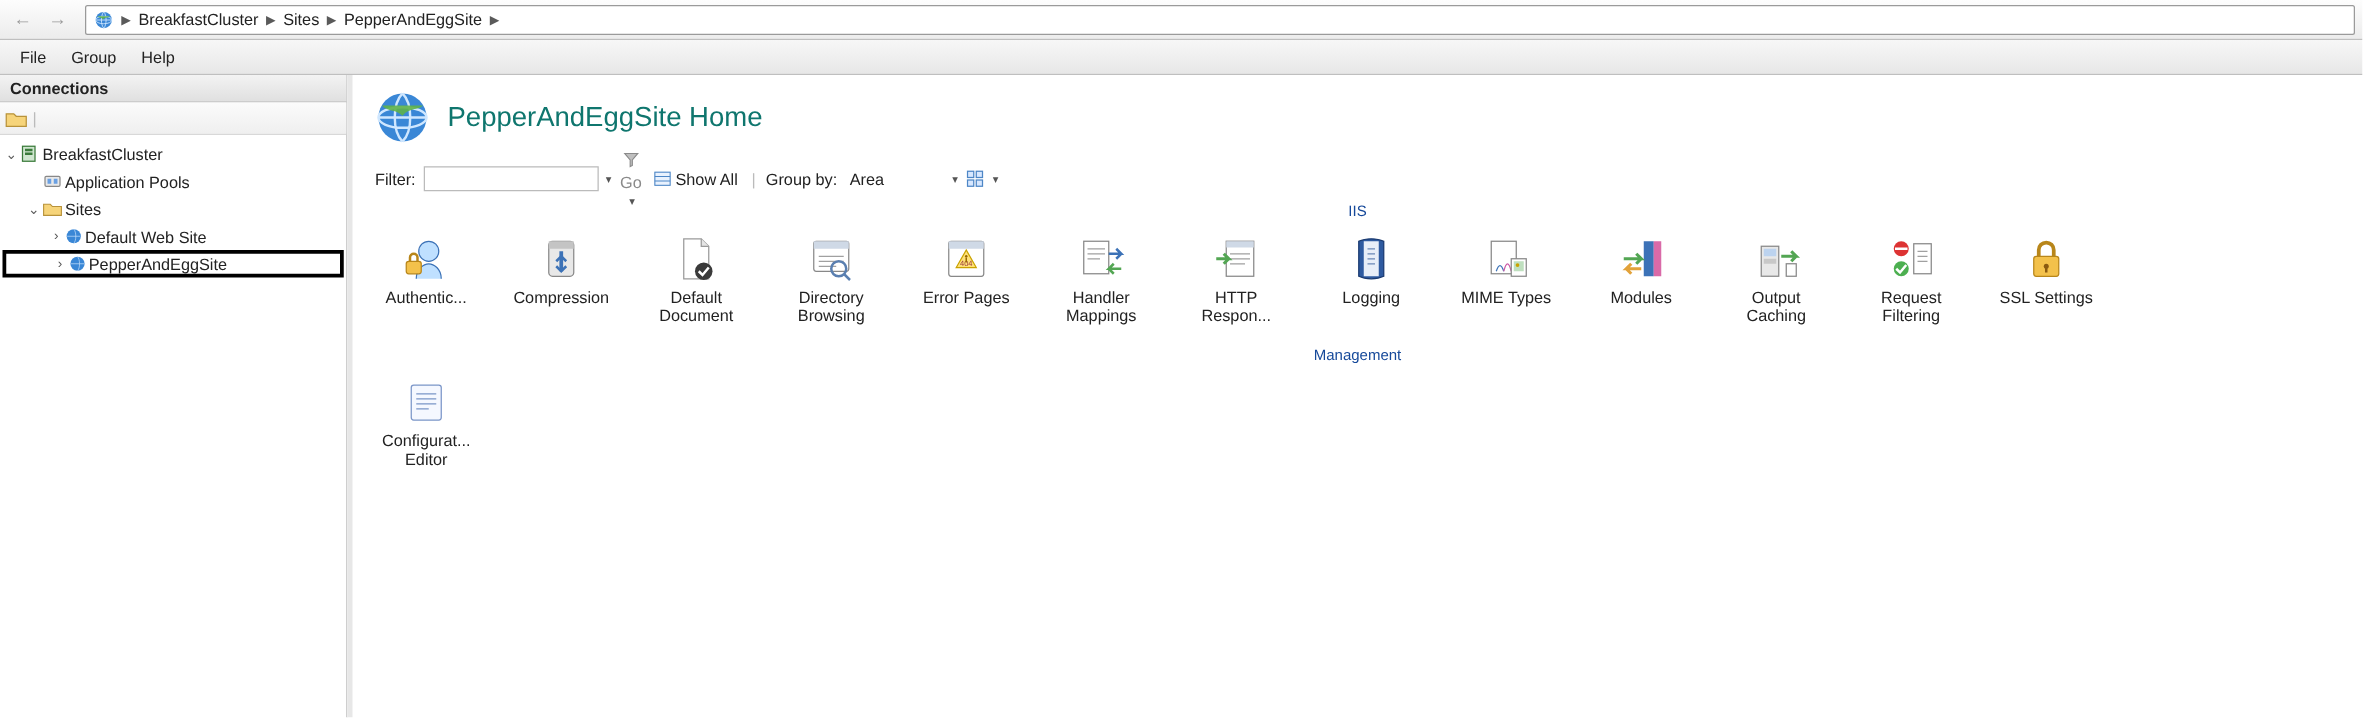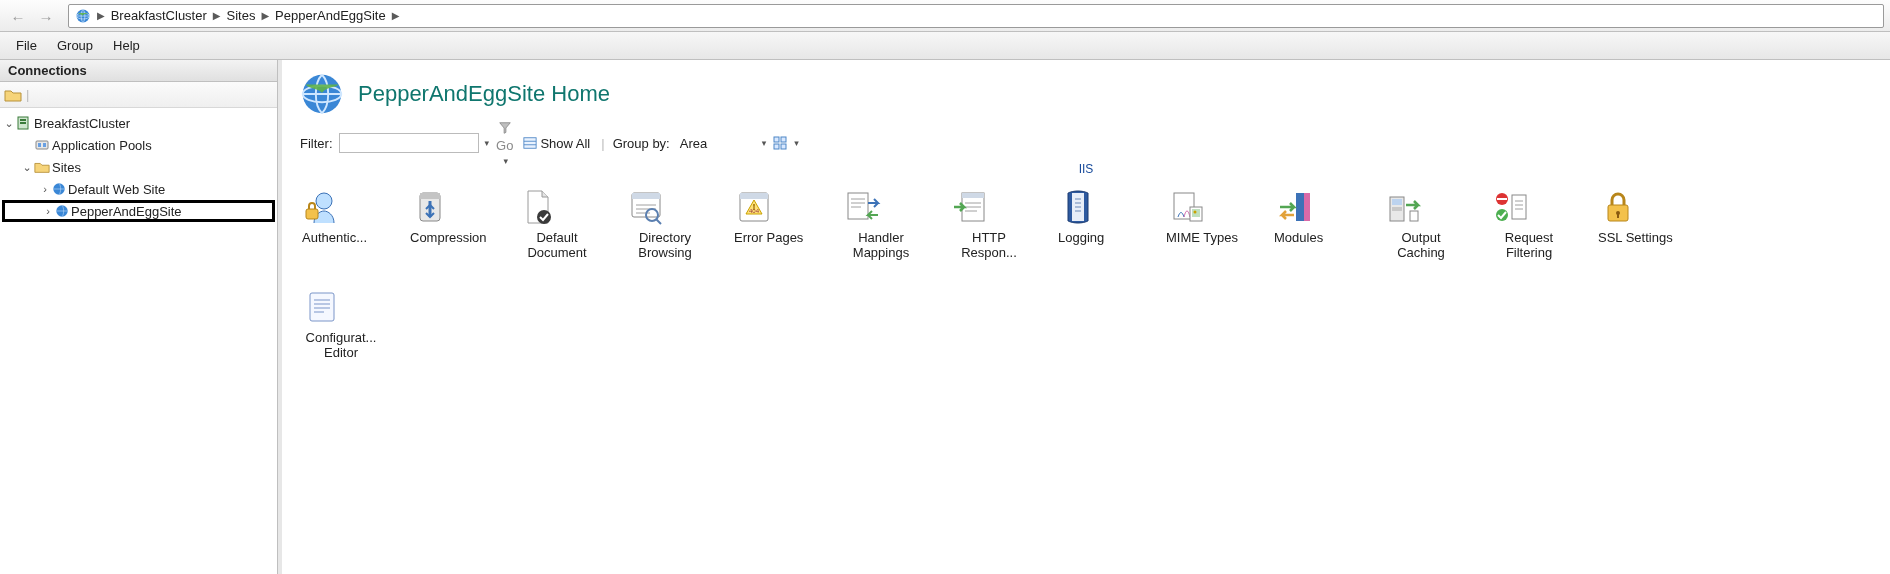--- a/index.html
+++ b/index.html
@@ -76,21 +76,21 @@
   .dd{font-size:9px;color:#555;padding-left:2px;}
 
   .group-frame{margin-top:6px;}
   .group-caption{
     color:#16499a;font-size:12px;padding:0 2px;
     display:flex;align-items:center;flex-direction:column;
   }
   .group-caption .rule{flex:1;border-top:1px solid #c8d4ee;margin-left:6px;}
   .icon-grid{display:flex;flex-wrap:wrap;gap:0 30px;padding:6px 2px 10px 2px;}
   .feat{
-    width:78px;display:flex;flex-direction:column;align-items:flex-start;text-align:center;
+    width:78px;display:flex;flex-direction:column;align-items:center;text-align:center;
     padding-top:4px;cursor:default;
   }
   .feat .ic{width:40px;height:40px;display:flex;align-items:center;justify-content:center;}
   .feat .cap{margin-top:4px;line-height:1.15;}
 
   
   .svg-ico{display:block;}
 </style>
 </head>
 <body>
@@ -426,20 +426,24 @@
                 <rect x="19" y="27" width="2" height="4" fill="#8a5a10"></rect>
               </svg>
           </span>
           <span class="cap">SSL Settings</span>
         </div>
 
       </div>
     </div>
 
     <div class="group-frame">
+      <div class="group-caption">
+        <span>Management</span>
+        <span class="rule"></span>
+      </div>
       <div class="icon-grid">
 
         <div class="feat">
           <span class="ic">
             <svg width="40" height="40" viewBox="0 0 40 40">
                 <rect x="8" y="6" width="24" height="28" rx="2" fill="#f5f8ff" stroke="#7a95c8"></rect>
                 <path d="M12 13h16M12 17h16M12 21h16M12 25h10" stroke="#7a95c8"></path>
               </svg>
           </span>
           <span class="cap">Configurat... Editor</span>

